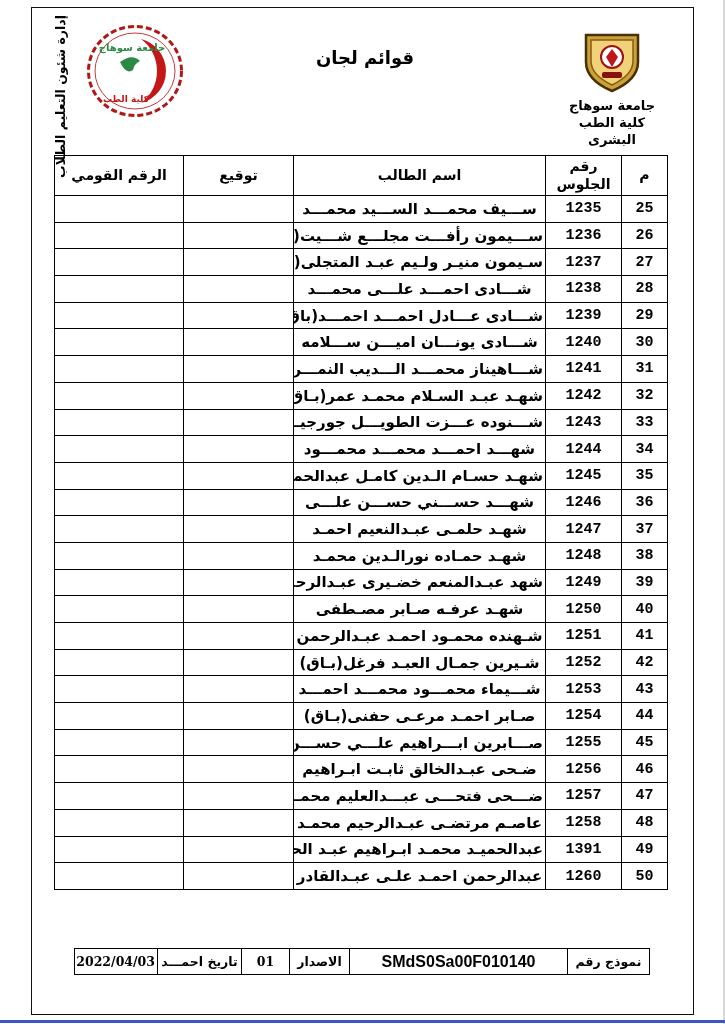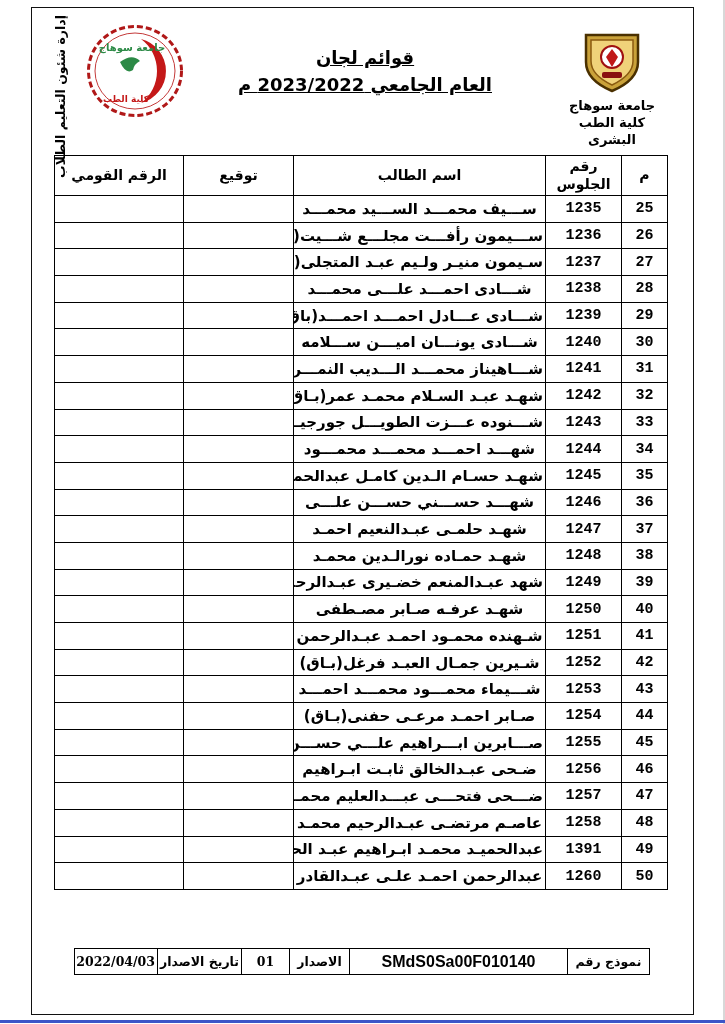--- a/index.html
+++ b/index.html
@@ -25,21 +25,21 @@
     text-align: center;
     transform: rotate(-90deg);
     font-size: 12.5px; font-weight: bold;
     white-space: nowrap;
   }
   
   .stamp { position: absolute; left: 86px; top: 24px; }
   
   .titles {
     position: absolute; left: 235px; top: 44px; width: 260px;
-    text-align: center; font-weight: bold; font-size: 18px; line-height: 27px; text-decoration: underline;
+    text-align: center; font-weight: bold; font-size: 18px; line-height: 27px;
   }
   
   .uni-block {
     position: absolute; left: 553px; top: 32px; width: 118px;
     text-align: center; font-weight: bold; font-size: 13px; line-height: 17px;
   }
   .uni-block svg { display: block; margin: 0 auto 3px auto; }
   
   .main-table {
     position: absolute; top: 155px; right: 57px; width: 613px;
@@ -83,21 +83,20 @@
       <ellipse cx="49" cy="47" rx="40" ry="38" fill="none" stroke="#c43a3a" stroke-width="1"></ellipse>
       <path d="M55 15 A33 33 0 0 1 55 79 A40 40 0 0 0 55 15 Z" fill="#c41818"></path>
       <path d="M34 38 q12 -9 20 -1 q-6 3 -7 9 q-7 5 -13 -8 z" fill="#2c8a46"></path>
       <text x="46" y="27" text-anchor="middle" font-size="10" fill="#2c8a46" font-weight="bold">جامعة سوهاج</text>
       <text x="40" y="78" text-anchor="middle" font-size="9" fill="#c41818" font-weight="bold">كلية الطب</text>
     </svg>
   </div>
 
   <div class="titles">
     <div>قوائم لجان</div>
-    <div>العام الجامعي 2023/2022 م</div>
   </div>
 
   <div class="uni-block">
     <svg width="68" height="62" viewBox="0 0 68 62">
       <path d="M8 3 H60 V30 Q60 48 34 59 Q8 48 8 30 Z" fill="#caa23a" stroke="#4a3000" stroke-width="2.5"></path>
       <path d="M13 8 H55 V29 Q55 43 34 53 Q13 43 13 29 Z" fill="#f0d27a" stroke="#8a5a10" stroke-width="1.5"></path>
       <circle cx="34" cy="25" r="11" fill="#ffffff" stroke="#a01010" stroke-width="2"></circle>
       <path d="M34 17 l6 8 -6 10 -6 -10 z" fill="#c01818"></path>
       <rect x="24" y="40" width="20" height="6" rx="2" fill="#8a1010"></rect>
     </svg>
@@ -341,21 +340,21 @@
         <col style="width:48px">
         <col style="width:84px">
         <col style="width:83px">
     </colgroup>
     <tbody>
         <tr>
       <td>نموذج رقم</td>
       <td class="code-cell">SMdS0Sa00F010140</td>
       <td>الاصدار</td>
       <td class="num-cell">01</td>
-      <td>تاريخ الاصدار</td>
+      <td>تاريخ احمـــد</td>
       <td class="num-cell">2022/04/03</td>
     </tr>
   </tbody>
     </table>
 
   <div class="scan-edge-right"></div>
   <div class="scan-line-bottom"></div>
 </div>
 
 </body></html>

